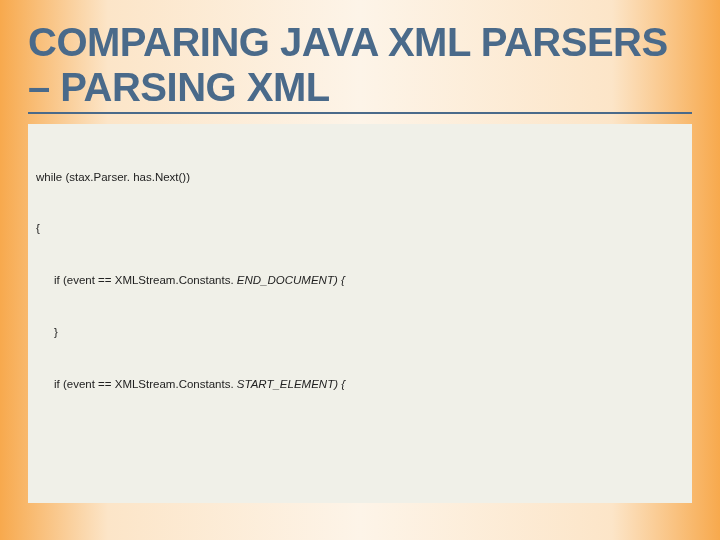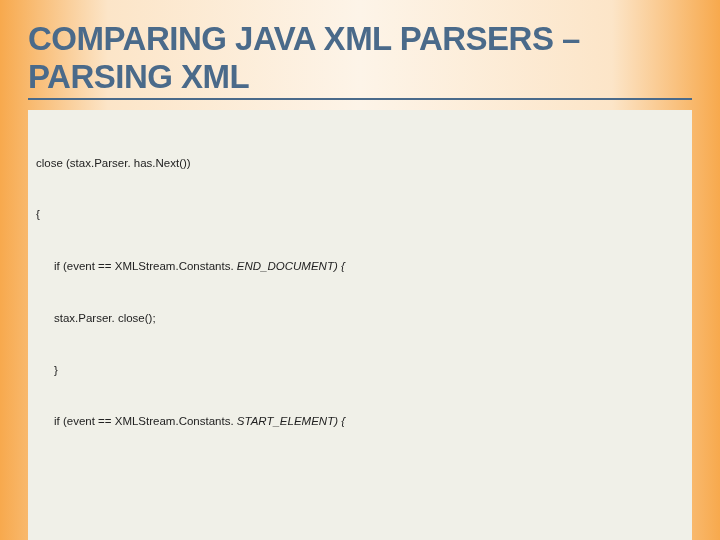--- a/index.html
+++ b/index.html
@@ -11,21 +11,21 @@
     overflow: hidden;
     position: relative;
   }
   .slide {
     padding: 20px 28px 20px 28px;
   }
   .title {
     font-family: 'Arial Narrow', Arial, sans-serif;
     font-stretch: condensed;
     font-weight: bold;
-    font-size: 33px;
+    font-size: 40px;
     letter-spacing: -0.5px;
     color: #4a6a8a;
     border-bottom: 2px solid #4a6a8a;
     padding-bottom: 2px;
     margin-bottom: 10px;
   }
   .content {
     background: #f0f0e8;
     padding: 10px 8px 12px 8px;
     font-size: 11.5px;
@@ -46,24 +46,23 @@
 </style>
 </head>
 <body>
 
 <div class="slide">
   <h1 class="title">COMPARING JAVA XML PARSERS – PARSING XML</h1>
 
   <div class="content">
 
     <div class="code-block">
-      <span class="line">close (stax.Parser. has.Next())</span>
+      <span class="line">while (stax.Parser. has.Next())</span>
       <span class="line">{</span>
       <span class="line i1"><span>if (event == XMLStream.Constants. </span><span class="italic">END_DOCUMENT) {</span></span>
-      <span class="line i1">stax.Parser. close();</span>
       <span class="line i1">}</span>
       <span class="line i1"><span>if (event == XMLStream.Constants. </span><span class="italic">START_ELEMENT) {</span></span>
       
       
       
     </div>
 
   </div>
 </div>
 

